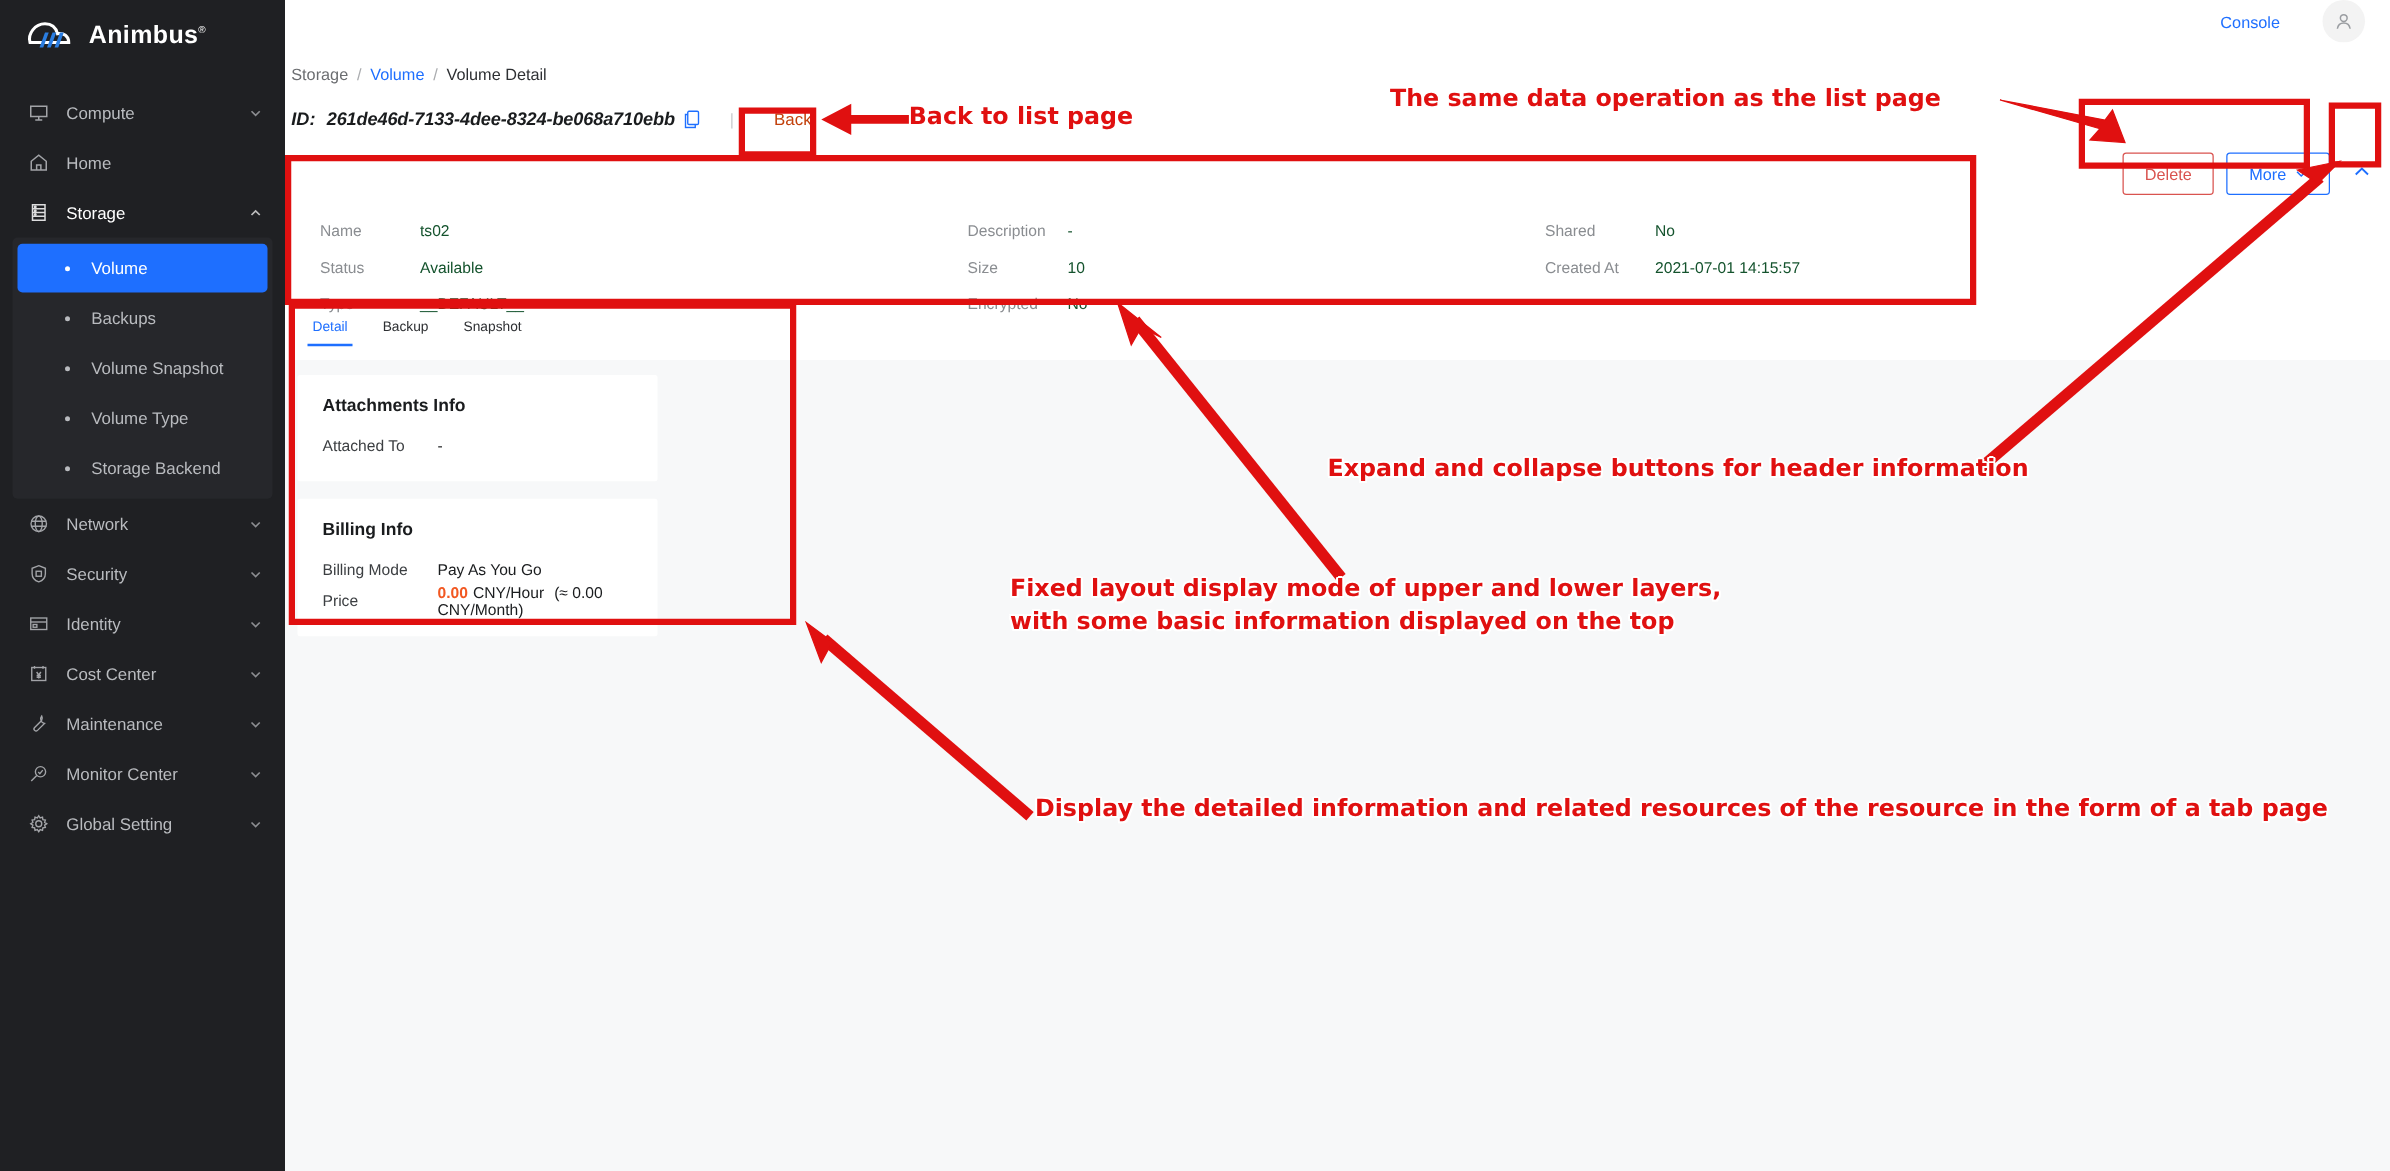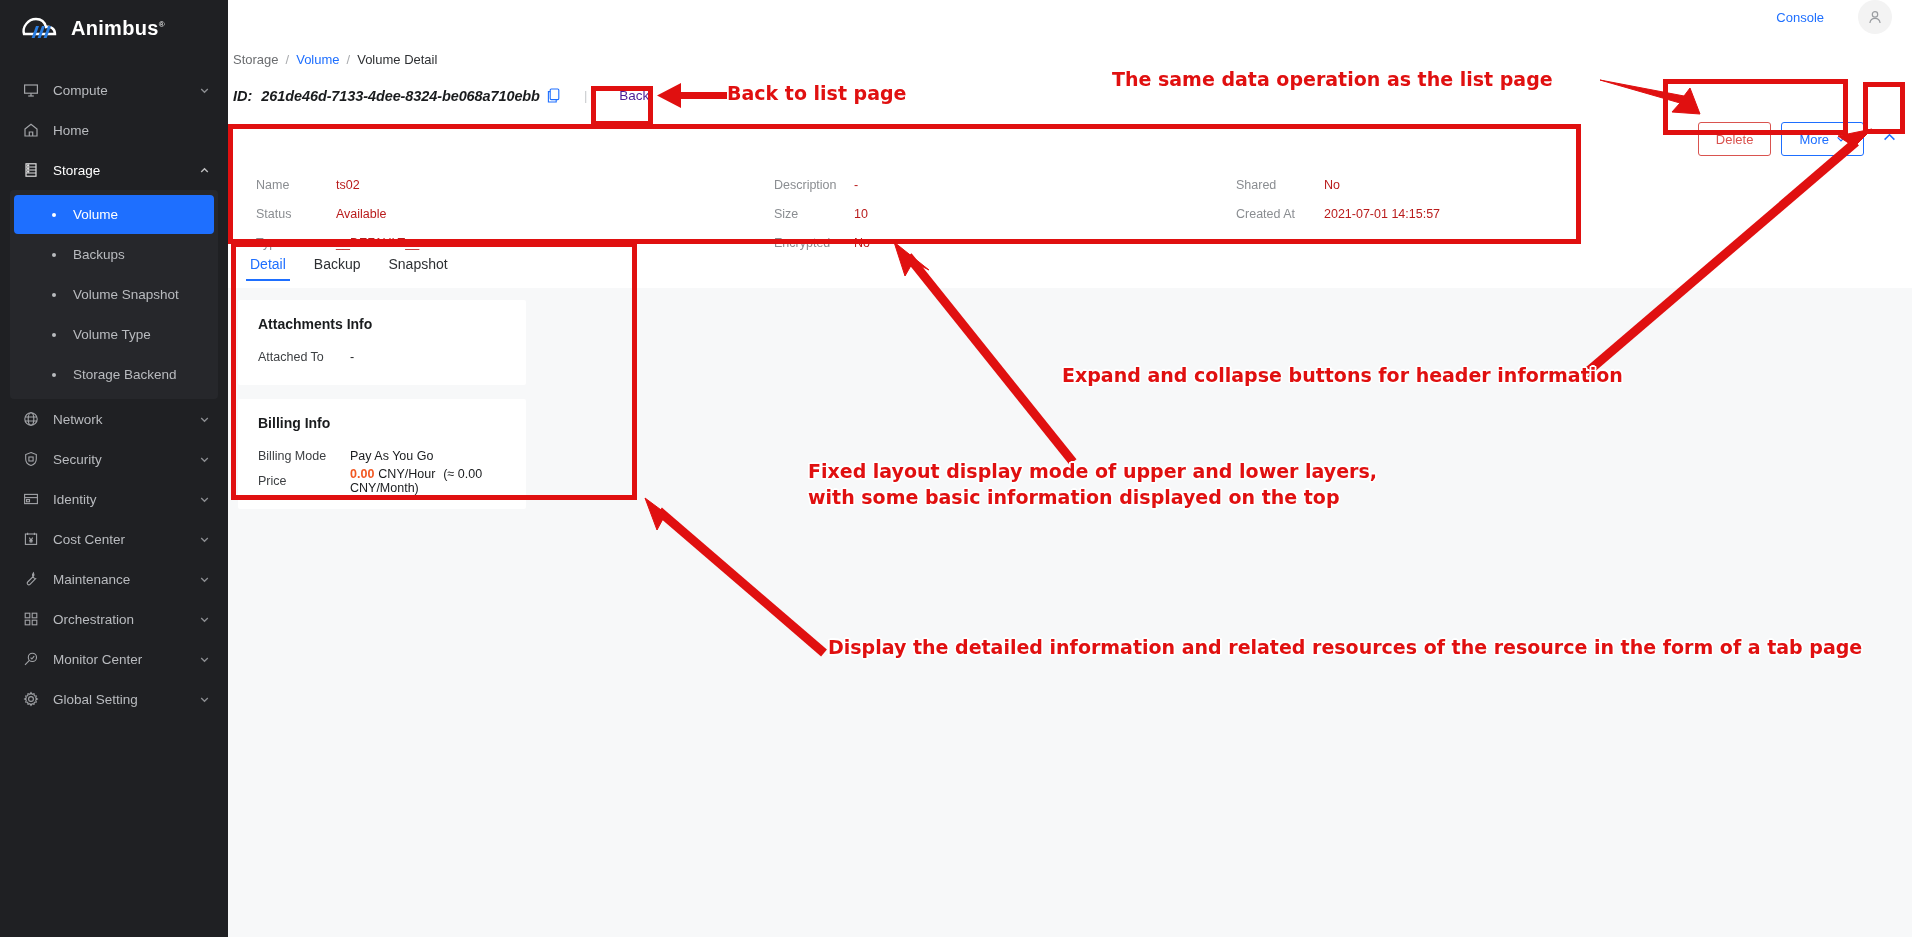--- a/index.html
+++ b/index.html
@@ -113,42 +113,42 @@
     color: #1a1c1e; margin-right: 9px;
   }
   .id-value {
     font-size: 14.5px; font-weight: bold; font-style: italic;
     color: #1a1c1e; letter-spacing: -0.1px;
   }
   .copy-icon { margin-left: 7px; cursor: pointer; display:flex; }
   .copy-icon svg { width: 13px; height: 15px; display:block; }
   .id-divider { color: #c9cbce; margin: 0 24px; font-size: 13px; }
   .back-link {
-    color: #4c1d95; font-size: 13.5px; cursor: pointer;
+    color: #c2410c; font-size: 13.5px; cursor: pointer;
     padding: 3px 8px;
   }
 
   
   #infocard {
     position: absolute; left: 3px; top: 130px;
     width: 1326px; height: 92px;
     background: #ffffff;
     padding: 6px 0 0 0;
   }
   .info-grid { display: flex; }
   .info-col { display: flex; flex-direction: column; }
   .info-col.c1 { width: 543px; padding-left: 25px; }
   .info-col.c2 { width: 462px; }
   .info-col.c3 { width: 320px; }
   .info-row {
     height: 29px; display: flex; align-items: center;
     font-size: 12.5px;
   }
   .info-k { color: #8a8d91; width: 80px; flex: 0 0 80px; }
-  .info-v { color: #b91c1c; }
+  .info-v { color: #14532d; }
   .info-col.c3 .info-k { width: 88px; flex: 0 0 88px; }
 
   
   #actions {
     position: absolute; right: 48px; top: 88px;
     display: flex; align-items: center; gap: 10px;
   }
   .btn {
     height: 31px; padding: 16px 17px; border-radius: 3px;
     font-size: 13px; background: #ffffff; cursor: pointer;
@@ -170,21 +170,21 @@
     position: absolute; left: 0; top: 222px;
     width: 1684px; height: 681px;
     background: #ffffff;
   }
   .tabs {
     display: flex; gap: 0; padding-left: 8px;
     height: 32px; align-items: flex-start;
     background: #ffffff;
   }
   .tab {
-    font-size: 14px; color: #2e3033; cursor: pointer;
+    font-size: 11px; color: #2e3033; cursor: pointer;
     padding: 0 14px 9px 14px; position: relative;
   }
   .tab.active { color: #1e6fff; }
   .tab.active::after {
     content: ""; position: absolute;
     left: 10px; right: 10px; bottom: 0; height: 2.5px;
     background: #1e6fff;
   }
   .tab-body {
     background: #f7f8f9;
@@ -389,36 +389,20 @@
             </svg>
         </span>
         <span class="ni-label">Maintenance</span>
         <span class="chev">
           <svg viewBox="0 0 11 11" fill="none" stroke="#b9bbbf" stroke-width="1.3">
               <path d="M2.2 4 L5.5 7.3 L8.8 4"></path>
             </svg>
         </span>
       </div>
 
-      <div class="nav-item">
-        <span class="ni-icon">
-          <svg viewBox="0 0 16 16" fill="none" stroke="#b9bbbf" stroke-width="1.1">
-              <rect x="2.2" y="2.2" width="4.6" height="4.6"></rect>
-              <rect x="9.2" y="2.2" width="4.6" height="4.6"></rect>
-              <rect x="2.2" y="9.2" width="4.6" height="4.6"></rect>
-              <rect x="9.2" y="9.2" width="4.6" height="4.6"></rect>
-            </svg>
-        </span>
-        <span class="ni-label">Orchestration</span>
-        <span class="chev">
-          <svg viewBox="0 0 11 11" fill="none" stroke="#b9bbbf" stroke-width="1.3">
-              <path d="M2.2 4 L5.5 7.3 L8.8 4"></path>
-            </svg>
-        </span>
-      </div>
 
       <div class="nav-item">
         <span class="ni-icon">
           <svg viewBox="0 0 16 16" fill="none" stroke="#b9bbbf" stroke-width="1.1">
               <circle cx="9.4" cy="6.4" r="4.1"></circle>
               <path d="M6.4 9.4 L2 13.8"></path>
               <path d="M7.6 6.6 L8.9 8 L11.2 5.1"></path>
             </svg>
         </span>
         <span class="ni-label">Monitor Center</span>

